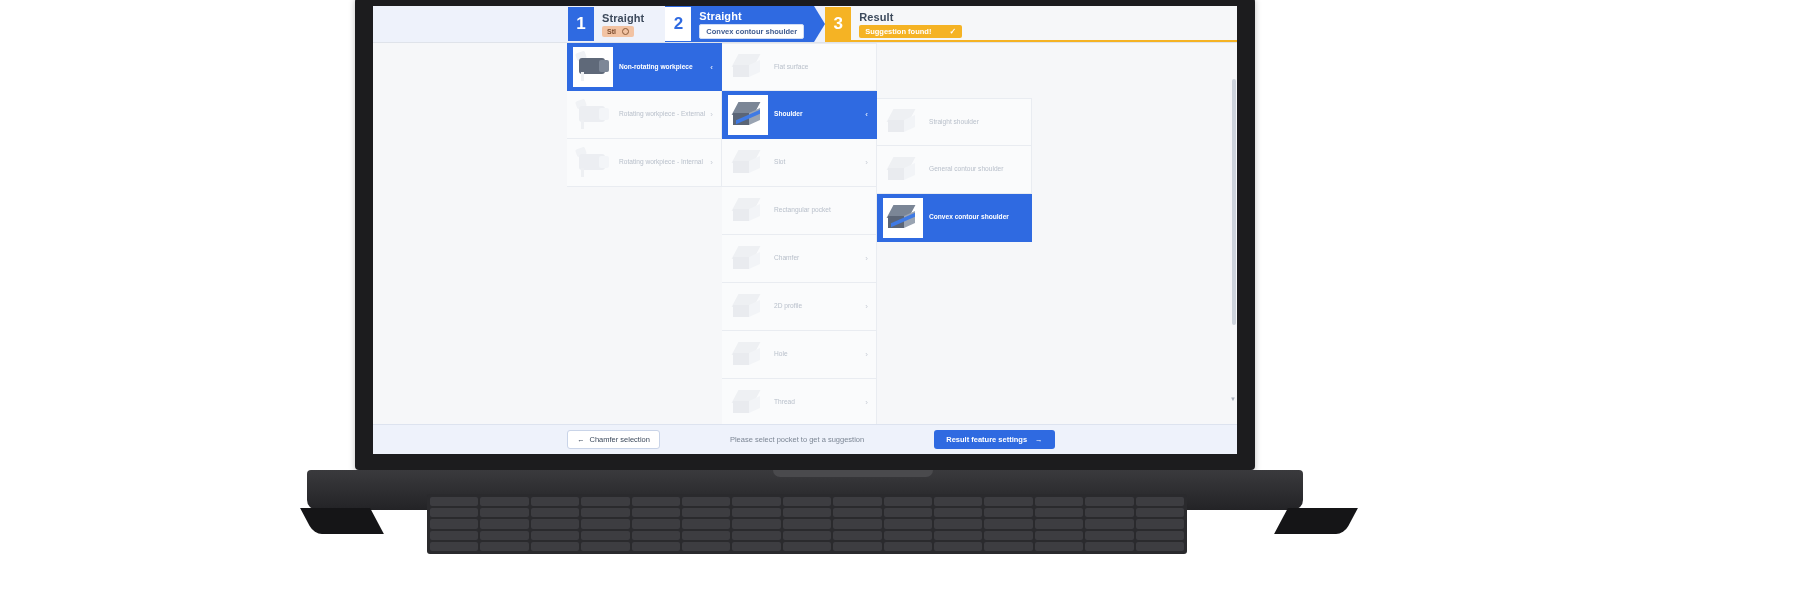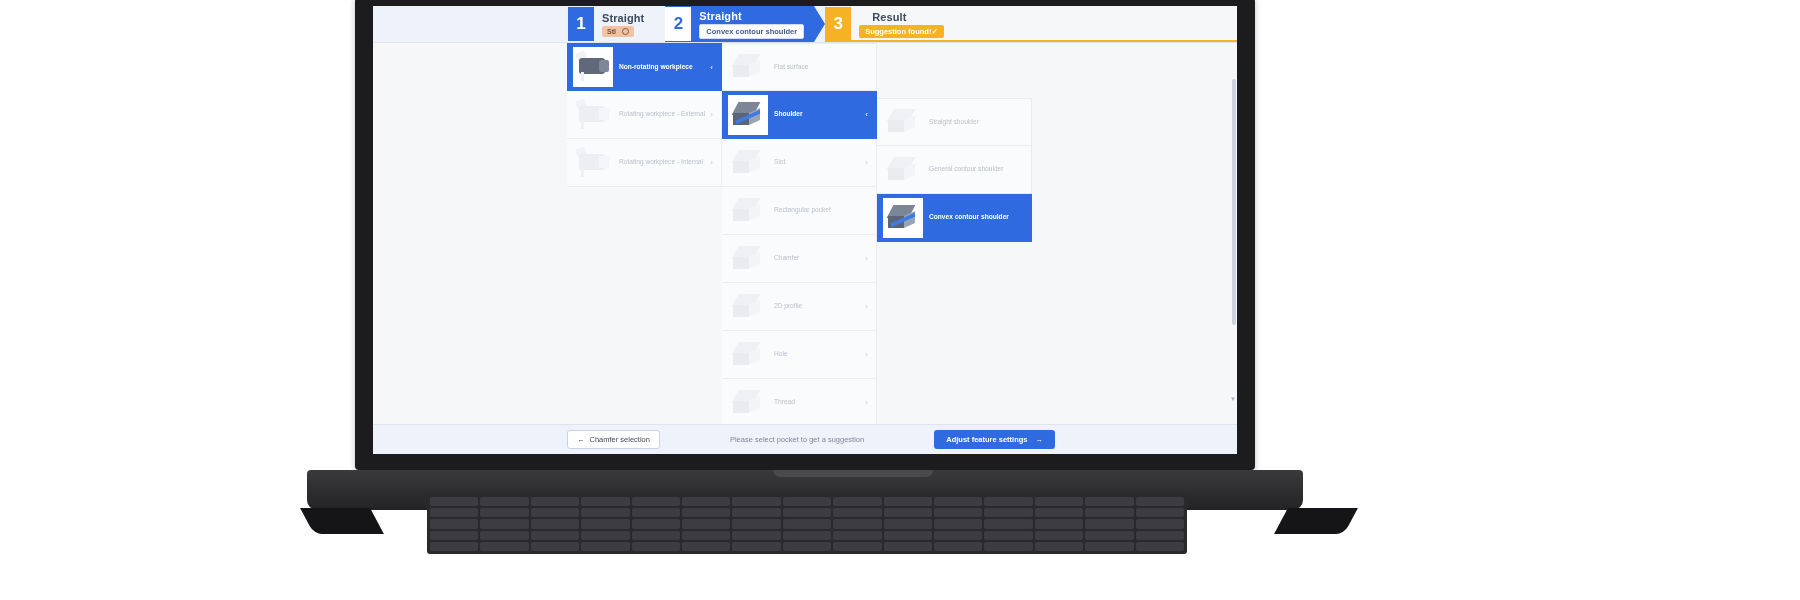--- a/index.html
+++ b/index.html
@@ -63,34 +63,34 @@
   .step1 .step-title { color: #3d4a5c; }
   .step1 .chev { border-left: 11px solid #eef2fb; }
 
   .step2 { background: #2f6ae1; color: #fff; margin-left: 11px; }
   .step2 .step-num { background: #ffffff; color: #2f6ae1; }
   .step2 .step-title { color: #ffffff; }
   .step2 .chev { border-left: 11px solid #2f6ae1; }
 
   .step3 { background: #f6f7f9; color: #3d4a5c; margin-left: 11px; flex: 1; }
   .step3 .step-num { background: #f5b324; color: #fff; }
-  .step3 .step-title { color: #3d4a5c; margin-left: 13px; }
+  .step3 .step-title { color: #3d4a5c; }
 
   .badge-mat {
     background: #f2c3a3; color: #7a4a2c; font-size: 7px; font-weight: 700;
     border-radius: 2px; padding: 2px 5px; display: inline-flex; align-items: center; gap: 6px; width: fit-content;
   }
   .badge-mat .gear { width: 7px; height: 7px; border-radius: 50%; border: 1.5px solid #8a5a38; display:inline-block; }
   .badge-feat {
     background: #ffffff; color: #3f5b8f; font-size: 7.5px; font-weight: 600;
     border: 1px solid #cfdcf5; border-radius: 2px; padding: 2px 6px; width: fit-content;
   }
   .badge-res {
     background: #f5b324; color: #ffffff; font-size: 7.5px; font-weight: 700;
-    border-radius: 2px; padding: 2px 6px; display: inline-flex; align-items: center; width: fit-content;
+    border-radius: 2px; padding: 2px 6px; display: inline-flex; align-items: center; gap: 18px; width: fit-content;
   }
   .check { font-size: 8px; color:#fff; }
   .step3-underline { position:absolute; left:0; bottom:0; height:2px; background:#f5b324; width:100%; }
   .stepper-rule { height: 1px; background: #dfe3ea; }
 
   
   .content { flex: 1; position: relative; background: #f6f7f9; overflow: hidden; }
   .cols { position: absolute; left: 194px; top: 0; display: flex; align-items: flex-start; }
   .col { width: 155px; }
   .col.col2 { width: 155px; margin-top: 0; }
@@ -381,21 +381,21 @@
             <div class="sarrow">▼</div>
           </div>
 
           <div class="footer">
             <div class="btn-back">
               <span>←</span>
               <span>Chamfer selection</span>
             </div>
             <div class="hint">Please select pocket to get a suggestion</div>
             <div class="btn-next">
-              <span>Adjust feature settings</span>
+              <span>Result feature settings</span>
               <span>→</span>
             </div>
           </div>
 
         </div>
       </div>
     </div>
 
     <div class="base"></div>
     <div class="base-notch"></div>

